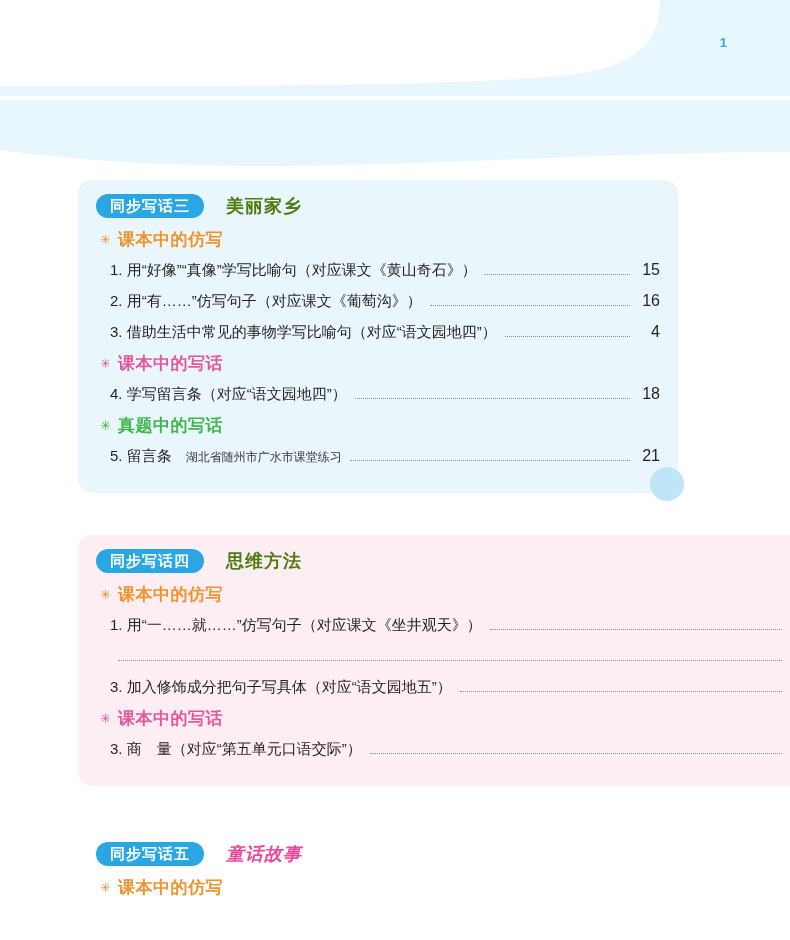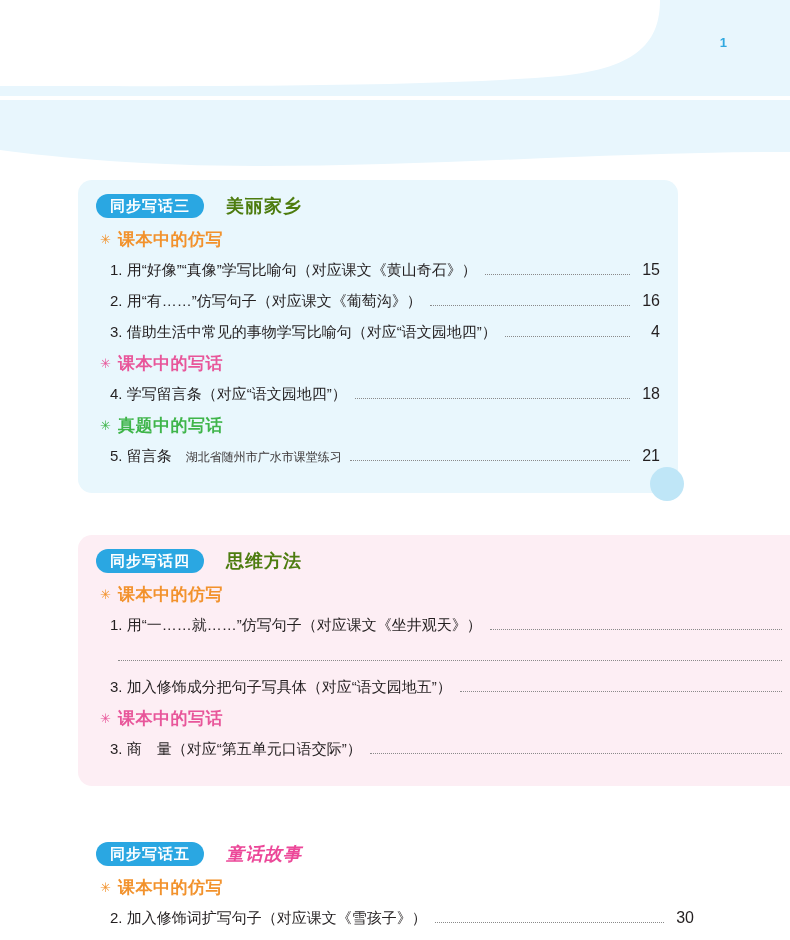--- a/index.html
+++ b/index.html
@@ -263,20 +263,15 @@
   <div class="section plain">
     <div class="sec-head">
       <span class="sec-tag blue-tag">同步写话五</span>
       <span class="sec-title c-orange">童话故事</span>
     </div>
 
     <div class="group-head">
       <span class="star c-orange">✳</span>
       <span class="group-label c-orange">课本中的仿写</span>
     </div>
-    <div class="entry">
-      <span class="entry-text">2. 加入修饰词扩写句子（对应课文《雪孩子》）</span>
-      <span class="dots"></span>
-      <span class="page-no">30</span>
-    </div>
   </div>
 
 </div>
 
 </body></html>

